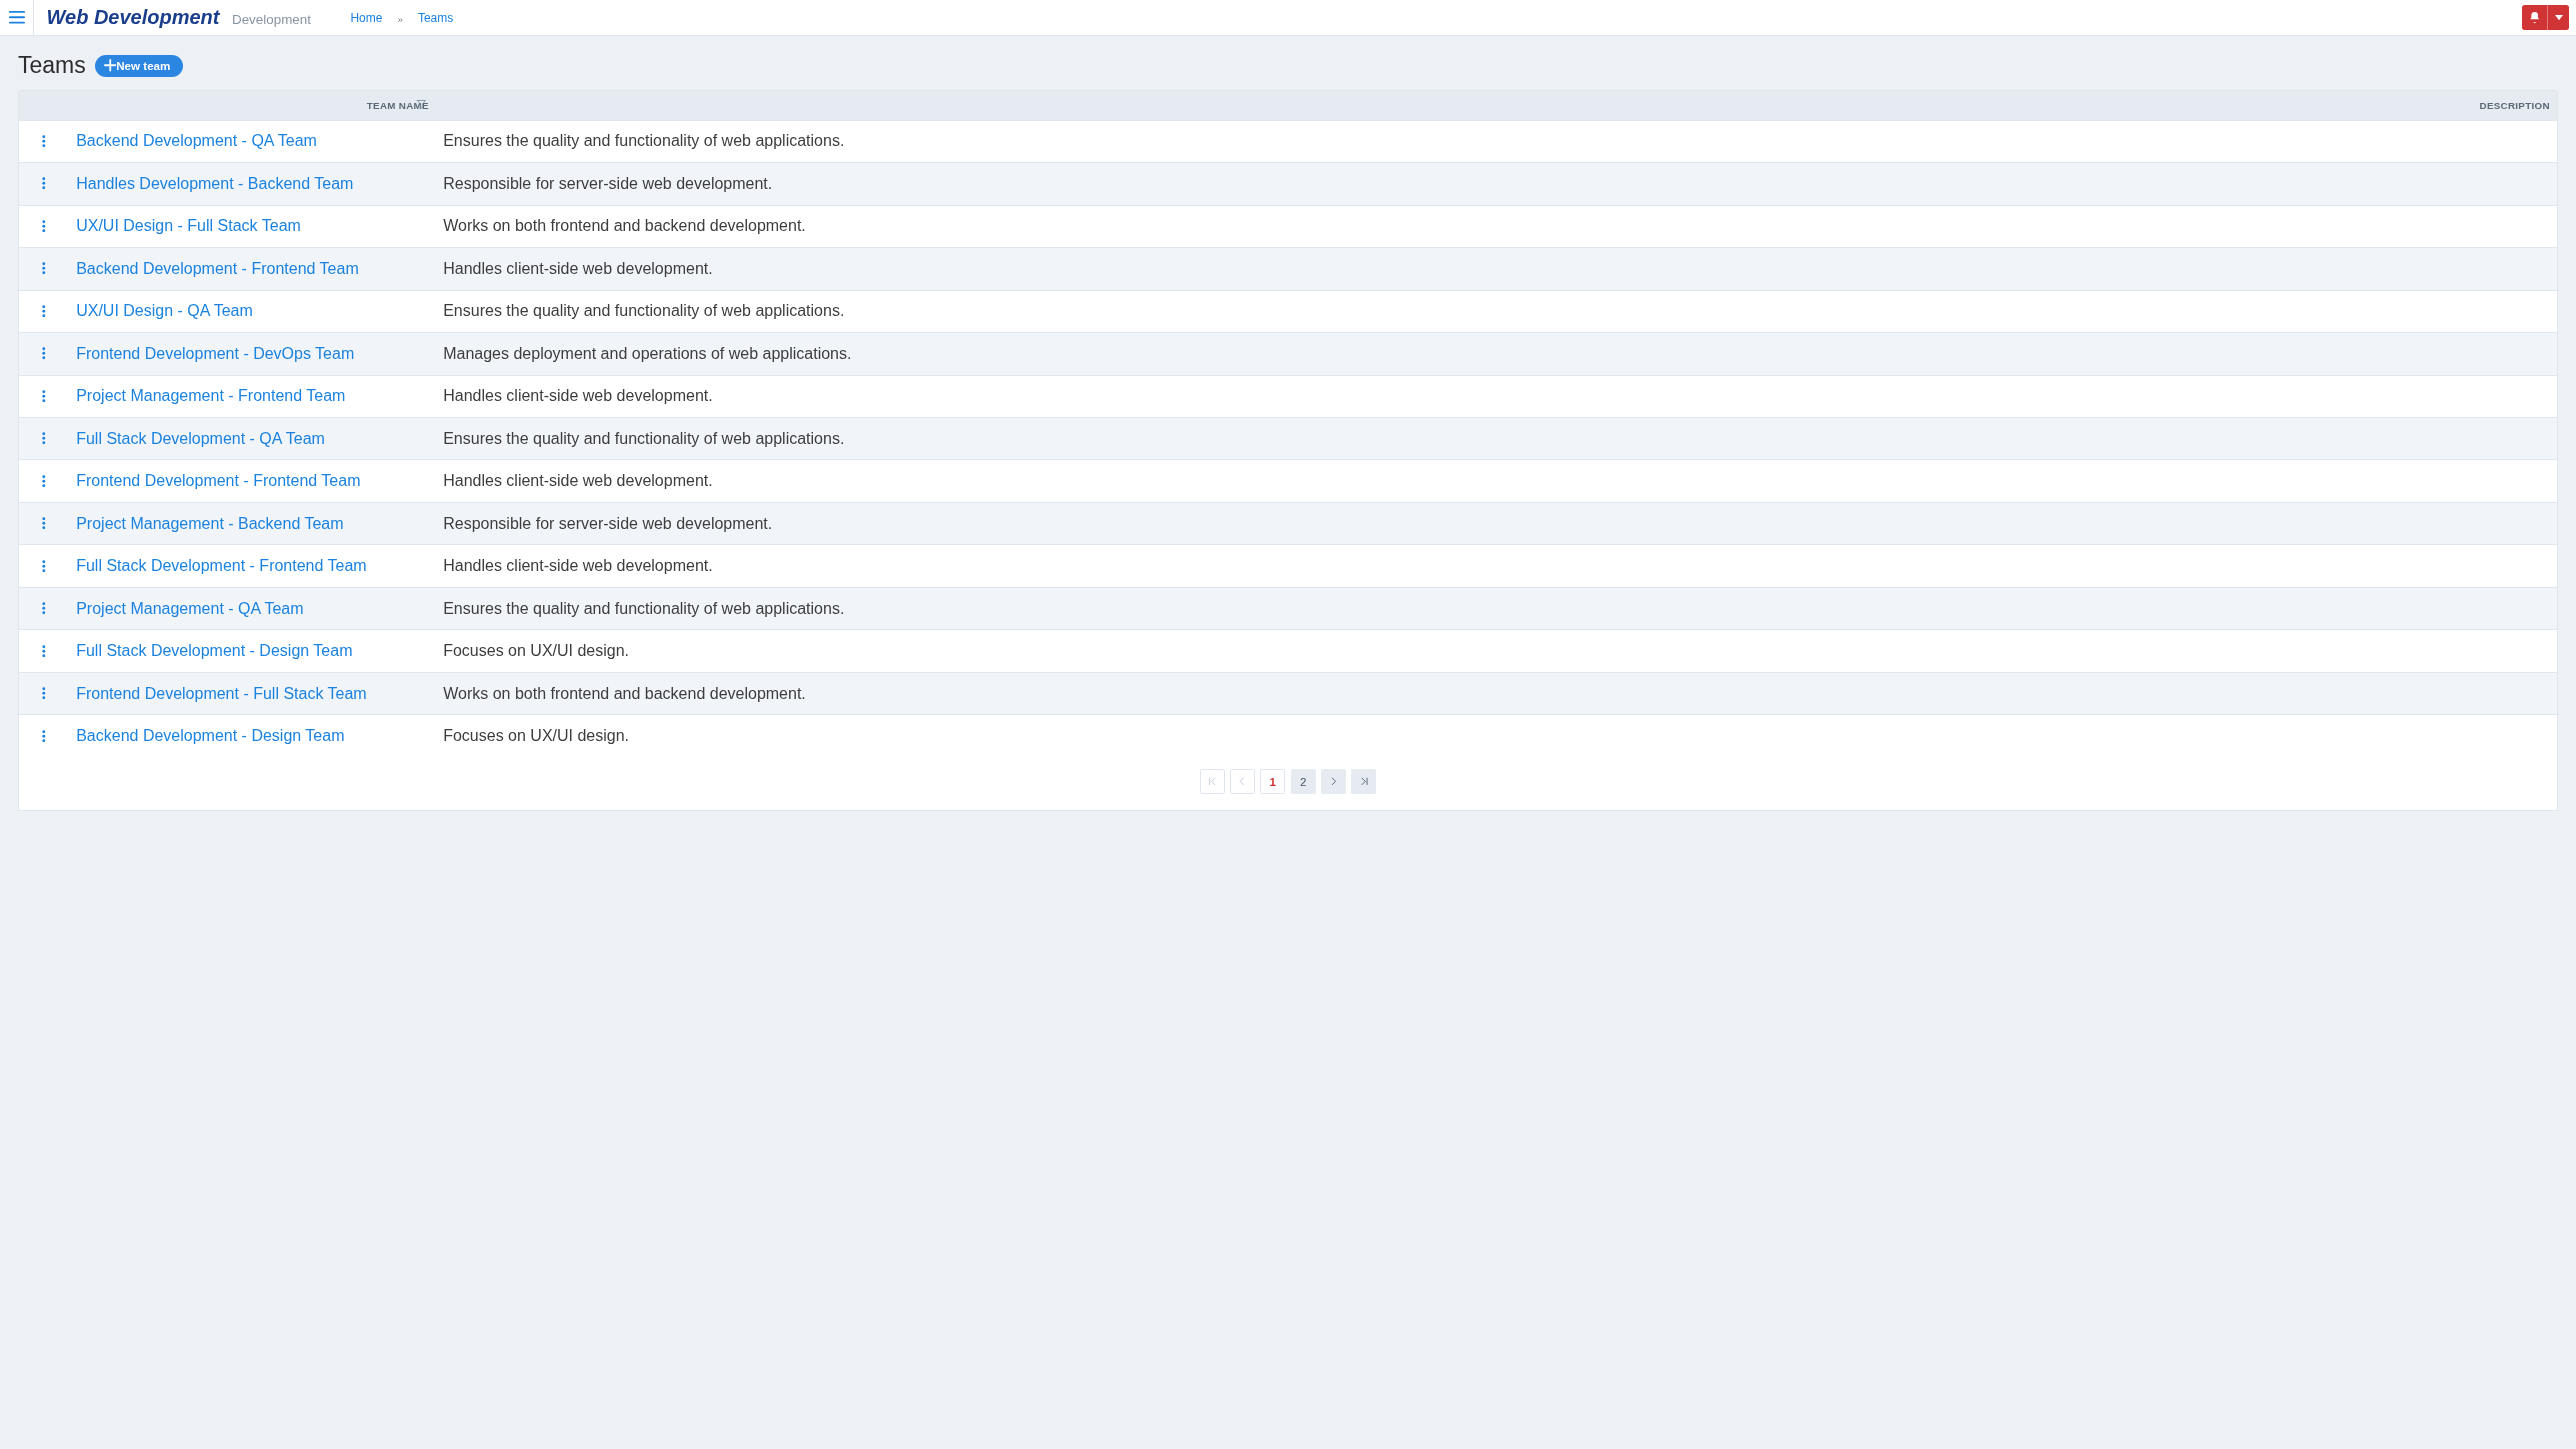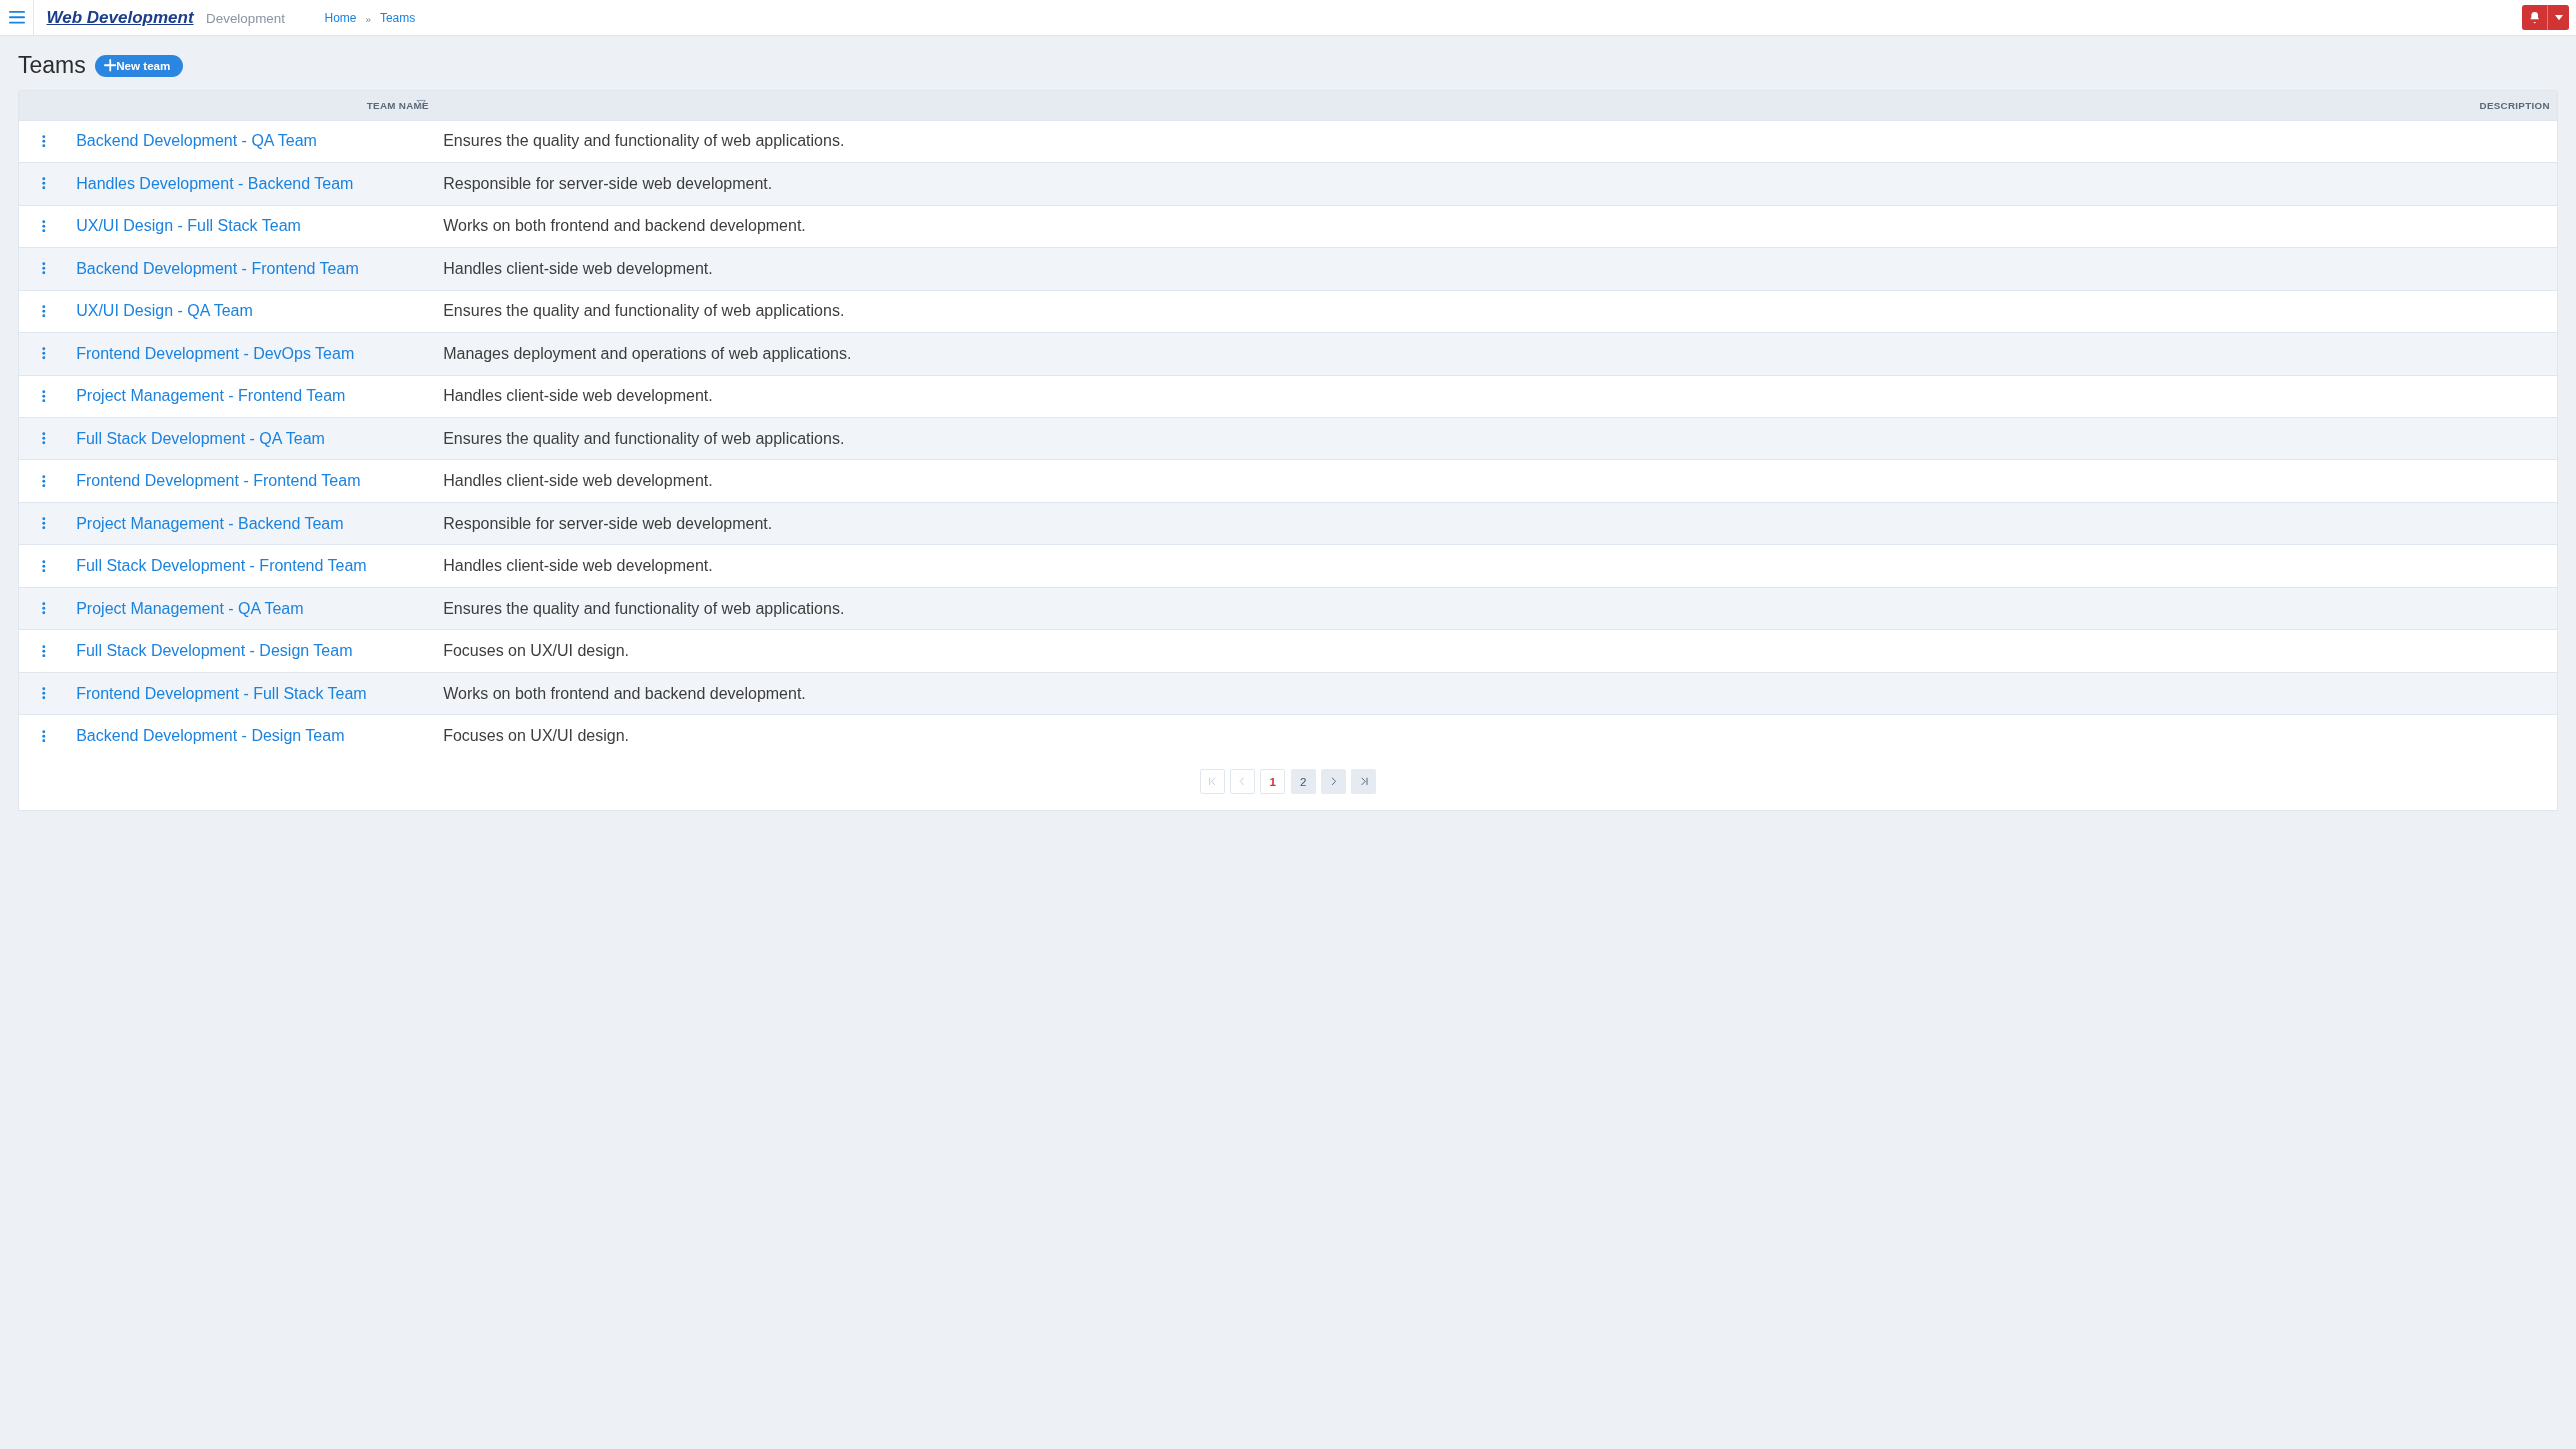--- a/index.html
+++ b/index.html
@@ -34,32 +34,31 @@
     width:34px;height:36px;display:flex;align-items:center;justify-content:center;
     border-right:0.9px solid var(--border);
     cursor:pointer;
   }
   .hamburger svg{stroke:var(--blue);}
   .brand{
     display:flex;align-items:baseline;gap:12.5px;
     padding:0 12.5px;
   }
   .brand-title{
-    font-size:17px;
+    font-size:20px;
     font-weight:700;
     color:var(--dark-blue);
     font-style:italic;
-    text-decoration:underline;
   }
   .brand-sub{
     font-size:13.4px;
     color:#8a95a3;
   }
   .breadcrumbs{
-    display:flex;align-items:flex-end;gap:9px;
+    display:flex;align-items:flex-end;gap:15px;
     padding-left:27px;
     font-size:12px;
   }
   .breadcrumbs a{
     color:var(--blue);
     text-decoration:none;
   }
   .bc-sep{color:#777;font-size:9.8px;}
   .bc-current{color:var(--blue);}
   .topbar-right{

